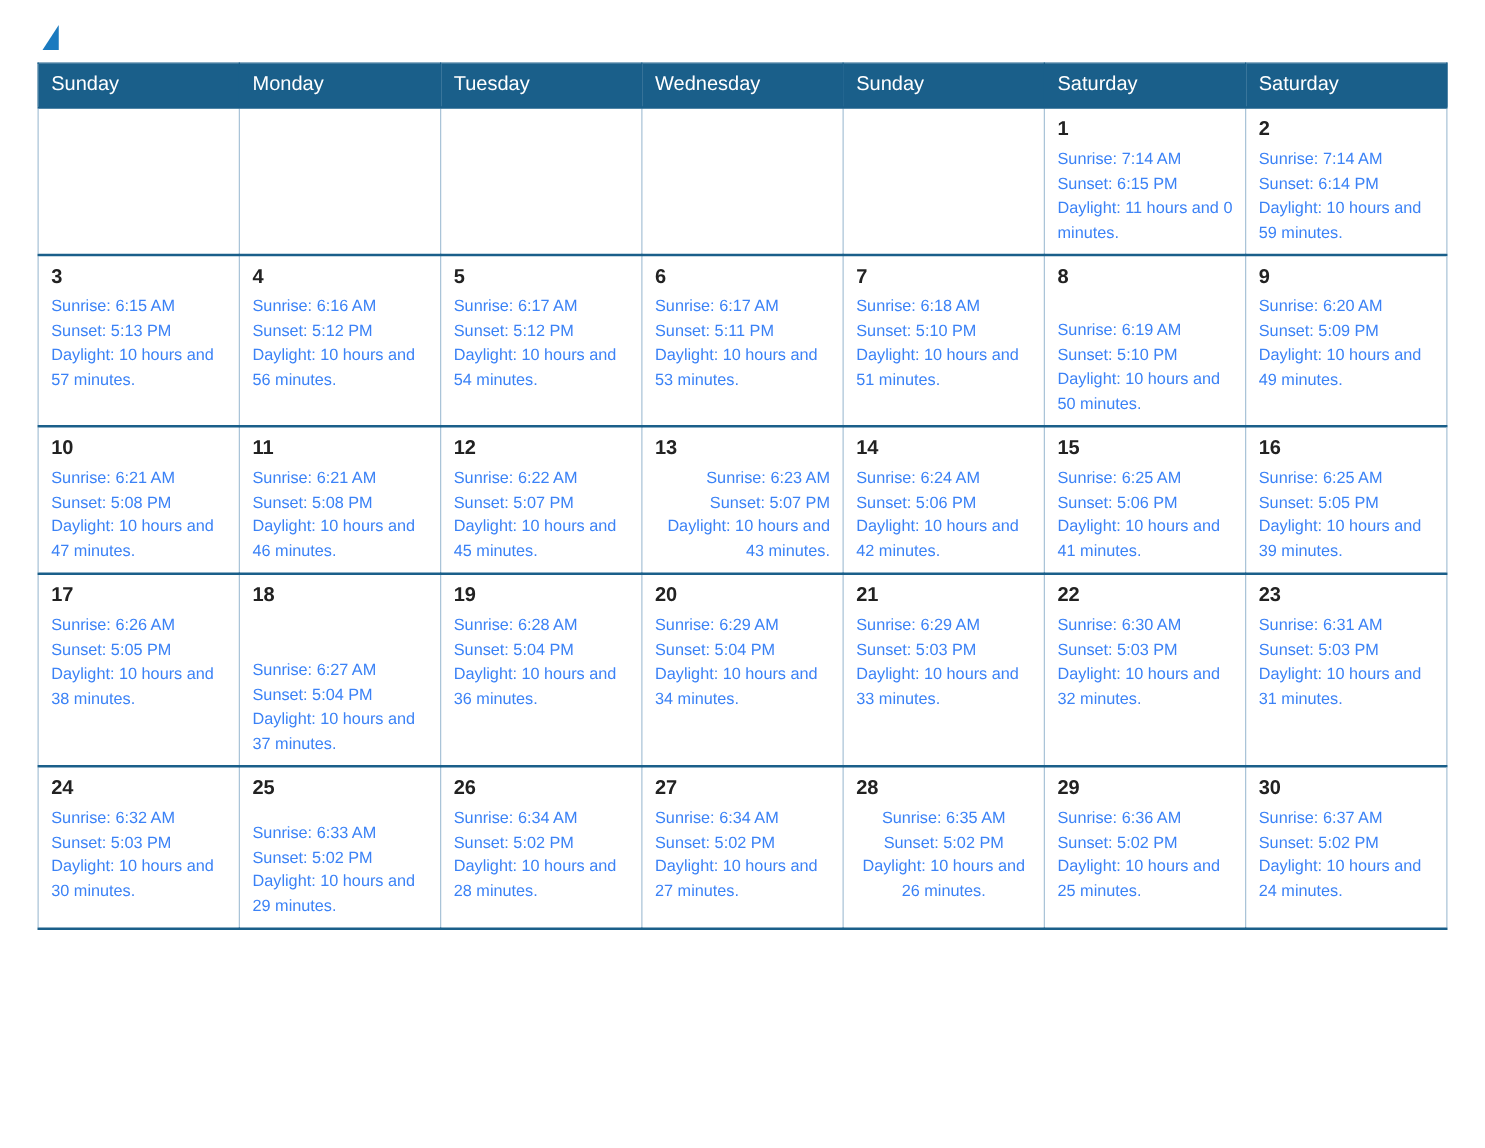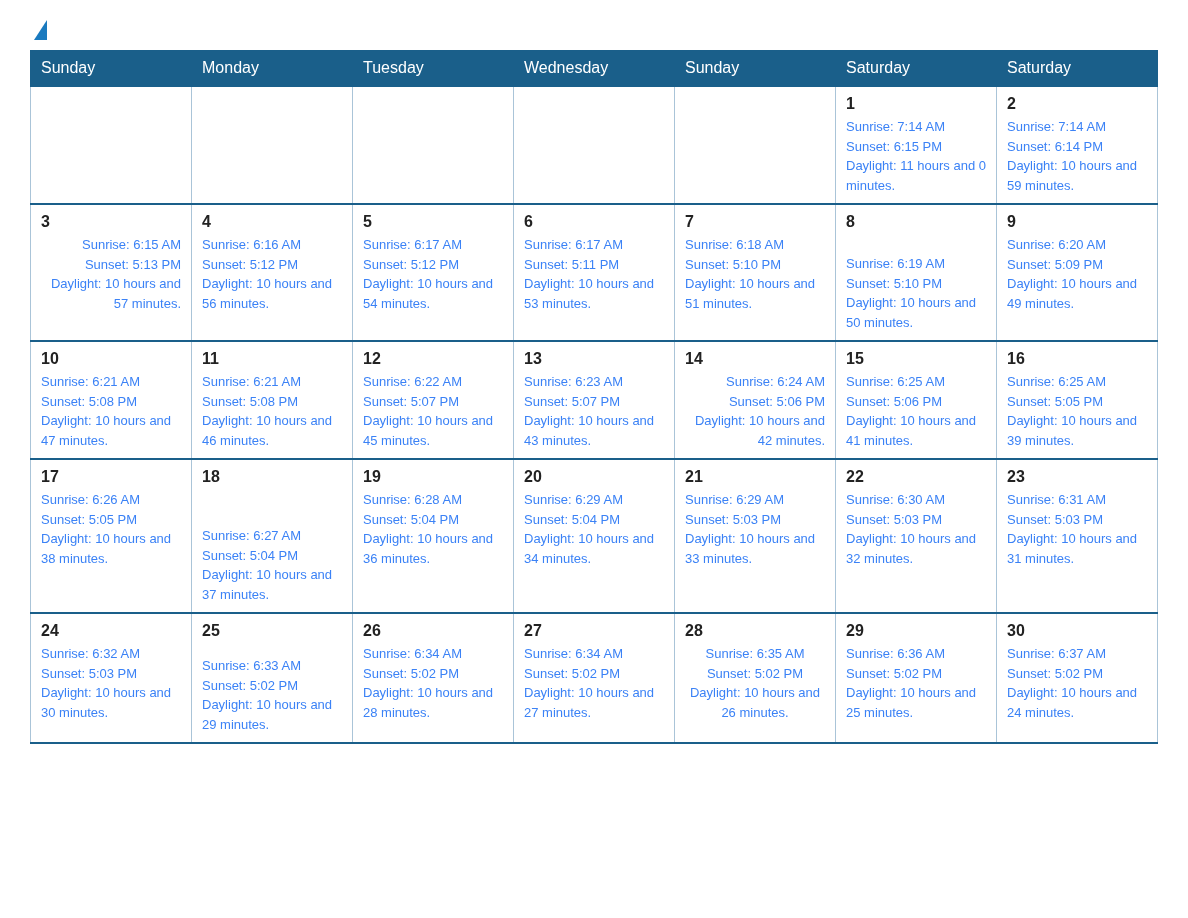--- a/index.html
+++ b/index.html
@@ -137,21 +137,21 @@
         <td>
           <span class="day-number">2</span>
           <div class="day-info" style="white-space: pre-line;">Sunrise: 7:14 AM
 Sunset: 6:14 PM
 Daylight: 10 hours and 59 minutes.</div>
         </td>
       </tr>
       <tr>
         <td>
           <span class="day-number">3</span>
-          <div class="day-info" style="white-space: pre-line; text-align: right;">Sunrise: 6:15 AM
+          <div class="day-info" style="white-space: pre-line;">Sunrise: 6:15 AM
 Sunset: 5:13 PM
 Daylight: 10 hours and 57 minutes.</div>
         </td>
         <td>
           <span class="day-number">4</span>
           <div class="day-info" style="white-space: pre-line;">Sunrise: 6:16 AM
 Sunset: 5:12 PM
 Daylight: 10 hours and 56 minutes.</div>
         </td>
         <td>
@@ -199,27 +199,27 @@
 Daylight: 10 hours and 46 minutes.</div>
         </td>
         <td>
           <span class="day-number">12</span>
           <div class="day-info" style="white-space: pre-line;">Sunrise: 6:22 AM
 Sunset: 5:07 PM
 Daylight: 10 hours and 45 minutes.</div>
         </td>
         <td>
           <span class="day-number">13</span>
-          <div class="day-info" style="white-space: pre-line;">Sunrise: 6:23 AM
+          <div class="day-info" style="white-space: pre-line; text-align: right;">Sunrise: 6:23 AM
 Sunset: 5:07 PM
 Daylight: 10 hours and 43 minutes.</div>
         </td>
         <td>
           <span class="day-number">14</span>
-          <div class="day-info" style="white-space: pre-line; text-align: right;">Sunrise: 6:24 AM
+          <div class="day-info" style="white-space: pre-line;">Sunrise: 6:24 AM
 Sunset: 5:06 PM
 Daylight: 10 hours and 42 minutes.</div>
         </td>
         <td>
           <span class="day-number">15</span>
           <div class="day-info" style="white-space: pre-line;">Sunrise: 6:25 AM
 Sunset: 5:06 PM
 Daylight: 10 hours and 41 minutes.</div>
         </td>
         <td>

